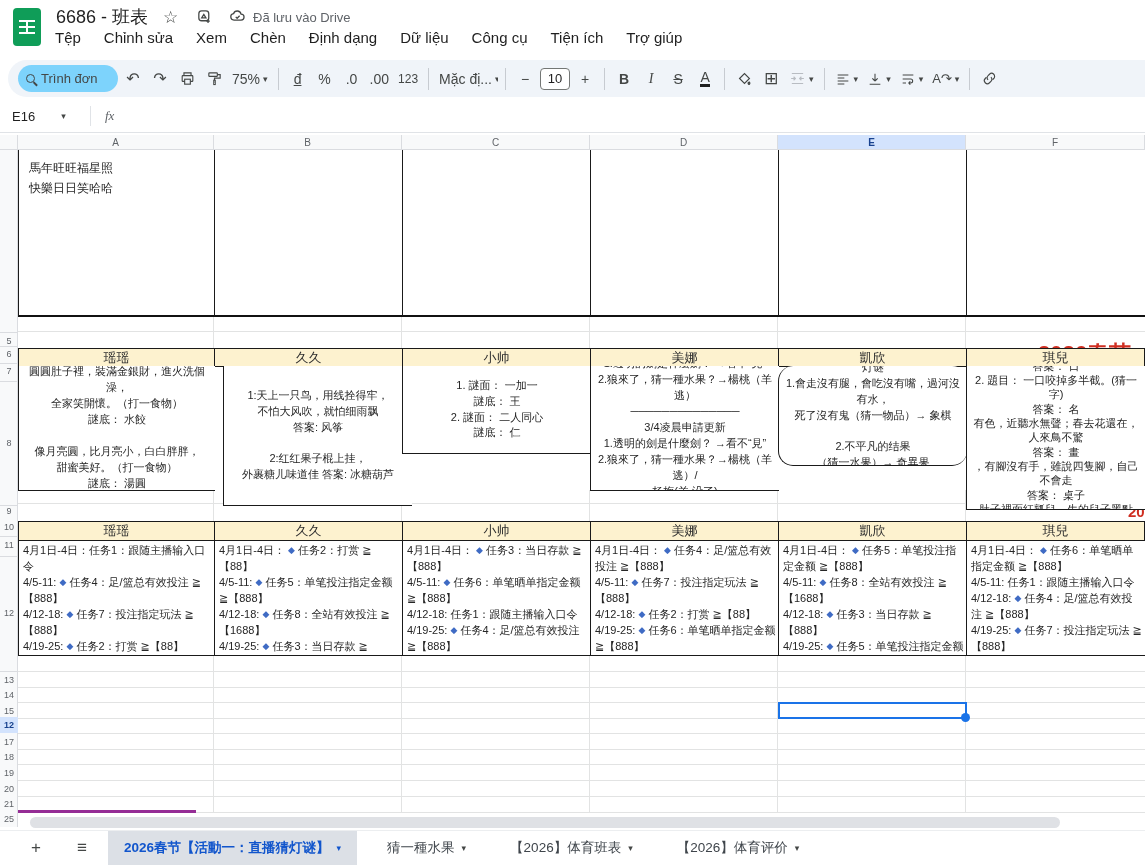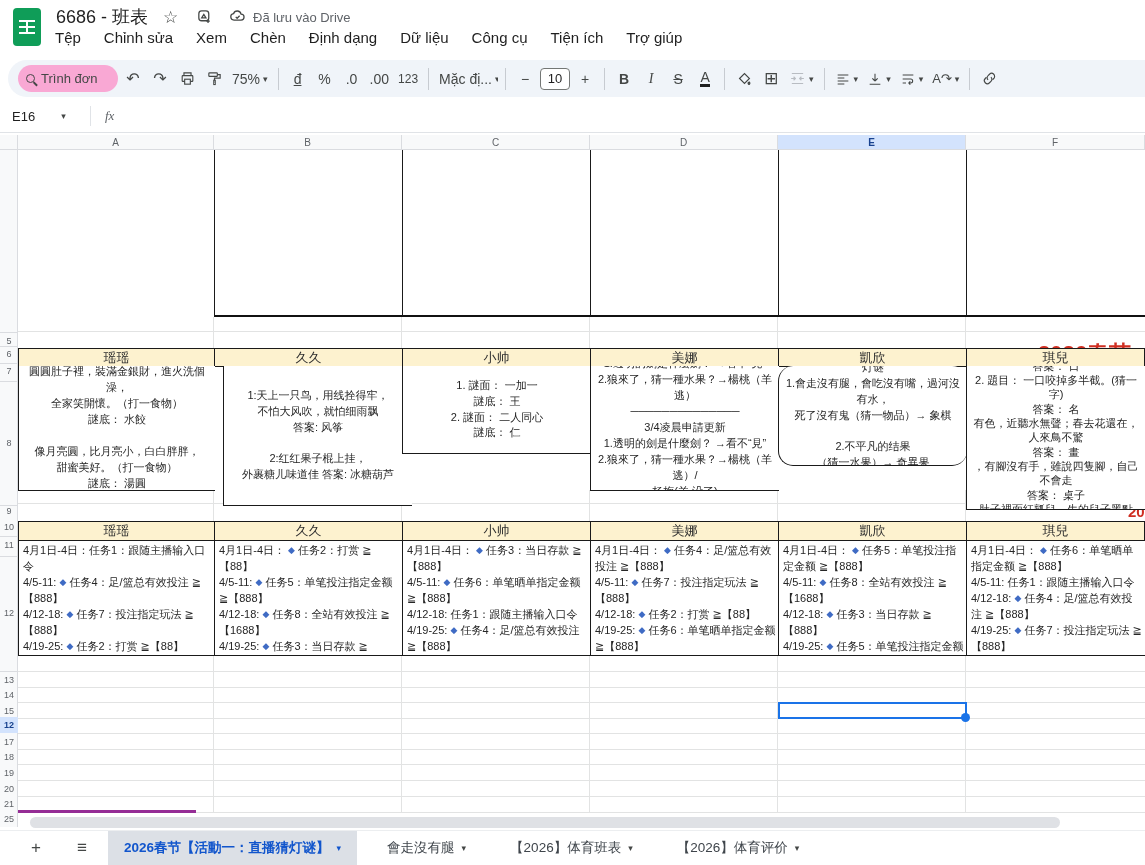--- a/index.html
+++ b/index.html
@@ -15,21 +15,21 @@
       linear-gradient(#fff,#fff) 0 12px/16px 2px no-repeat,
       linear-gradient(#fff,#fff) 7px 0/2px 14px no-repeat; }
   #doc-title { position:absolute; left:56px; top:5px; font-size:18px; color:#1f1f1f; }
   .tb-ico { position:absolute; top:7px; font-size:17px; color:#444746; }
   #saved-status { position:absolute; left:253px; top:10px; font-size:13px; color:#5f6368; }
   #menubar { position:absolute; left:55px; top:29px; display:flex; gap:23px; font-size:15px; color:#1f1f1f; }
   #menubar span { cursor:default; }
   
   #toolbar { position:absolute; left:8px; top:60px; width:1137px; height:37px; background:#f0f4f9;
     border-radius:20px 0 0 20px; display:flex; align-items:center; gap:3px; padding-left:10px; overflow:hidden; }
-  .pill { width:100px; height:27px; background:#f9a8d4; border-radius:14px; display:flex; align-items:center;
+  .pill { width:100px; height:27px; background:#7dd3fc; border-radius:14px; display:flex; align-items:center;
     gap:6px; padding-left:8px; font-size:13px; color:#444746; overflow:hidden; flex:none; white-space:nowrap; }
   .mag { width:9px; height:9px; border:1.5px solid #444746; border-radius:50%; position:relative; flex:none; }
   .mag:after { content:""; position:absolute; width:5px; height:1.5px; background:#444746; transform:rotate(45deg); right:-4px; bottom:-2px; }
   .tbtn { min-width:24px; height:26px; border-radius:4px; display:flex; align-items:center; justify-content:center;
     font-size:14px; color:#444746; flex:none; padding:0 3px; white-space:nowrap; }
   .tbtn svg { stroke:#444746; fill:none; stroke-width:1.6; }
   .tbtn.gray, .tbtn.gray svg { color:#b8bcc2; stroke:#b8bcc2; }
   .sep { width:1px; height:22px; background:#c7cbd1; margin:0 4px; flex:none; }
   .arr:after { content:"▾"; font-size:9px; color:#444746; margin-left:3px; }
   .fsize-box { width:30px; height:22px; border:1px solid #747775; border-radius:4px; background:#fff;
@@ -266,20 +266,22 @@
     <div class="vl" style="left:401px;top:355px;height:31px;"></div>
   <div class="vl" style="left:589px;top:355px;height:31px;"></div>
     <div class="vl" style="left:777px;top:355px;height:31px;"></div>
   <div class="vl" style="left:965px;top:355px;height:31px;"></div>
   <div class="vl" style="left:213px;top:521px;height:156px;"></div>
     <div class="vl" style="left:401px;top:521px;height:156px;"></div>
   <div class="vl" style="left:589px;top:521px;height:156px;"></div>
     <div class="vl" style="left:777px;top:521px;height:156px;"></div>
   <div class="vl" style="left:965px;top:521px;height:156px;"></div>
 
+  <div class="cell topcell banner" style="left:18px;top:15px;width:196px;height:167px;">馬年旺旺福星照
+快樂日日笑哈哈</div>
   <div class="cell topcell" style="left:214px;top:15px;width:188px;height:167px;"></div>
   <div class="cell topcell" style="left:402px;top:15px;width:188px;height:167px;"></div>
   <div class="cell topcell" style="left:590px;top:15px;width:188px;height:167px;"></div>
   <div class="cell topcell" style="left:778px;top:15px;width:188px;height:167px;"></div>
   <div class="cell topcell" style="left:966px;top:15px;width:179px;height:167px;"></div>
 
   <div class="rednote" style="left:1038px;top:184px;font-size:22px;margin-top:20px;">2026春节</div>
   <div class="rednote" style="left:1128px;top:368px;font-size:15px;">2026</div>
 
   <div class="cell thead" style="left:18px;top:213px;width:197px;height:19px;">瑶瑶</div>
@@ -376,21 +378,21 @@
 </div>
 
 <div id="tabbar">
   <div class="bar-btn">+</div>
   <div class="bar-btn" style="margin-left:22px;">≡</div>
   <div class="sheettab active">
     <span>2026春节【活動一：直播猜灯谜】</span>
     <span class="tarr">▾</span>
   </div>
   <div class="sheettab" style="margin-left:14px;">
-    <span>會走沒有腿</span>
+    <span>猜一種水果</span>
     <span class="tarr">▾</span>
   </div>
   <div class="sheettab" style="margin-left:12px;">
     <span>【2026】体育班表</span>
     <span class="tarr">▾</span>
   </div>
   <div class="sheettab" style="margin-left:12px;">
     <span>【2026】体育评价</span>
     <span class="tarr">▾</span>
   </div>

